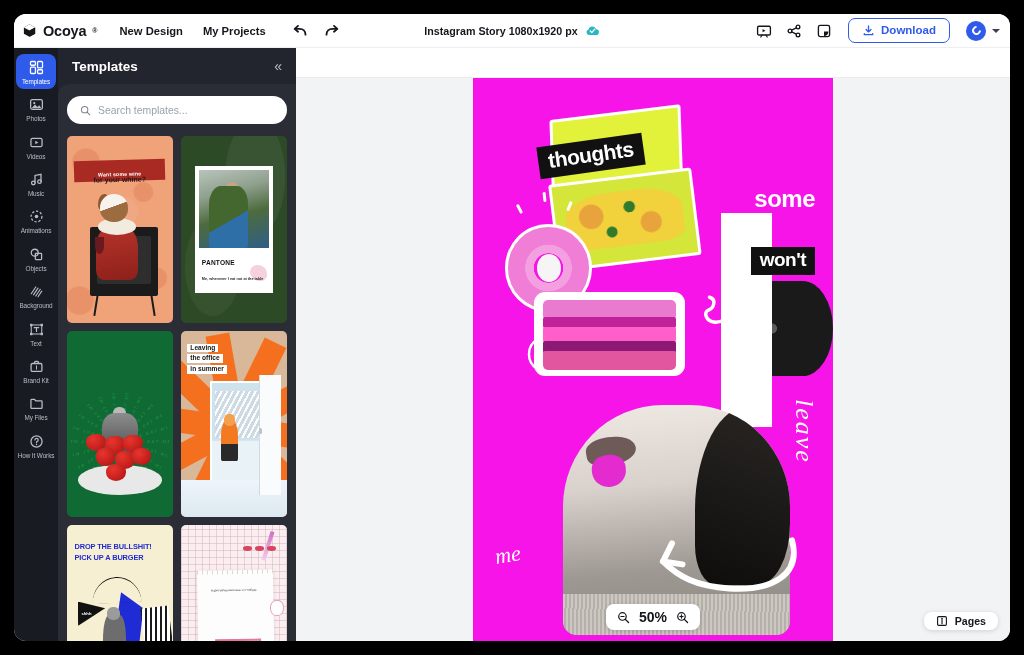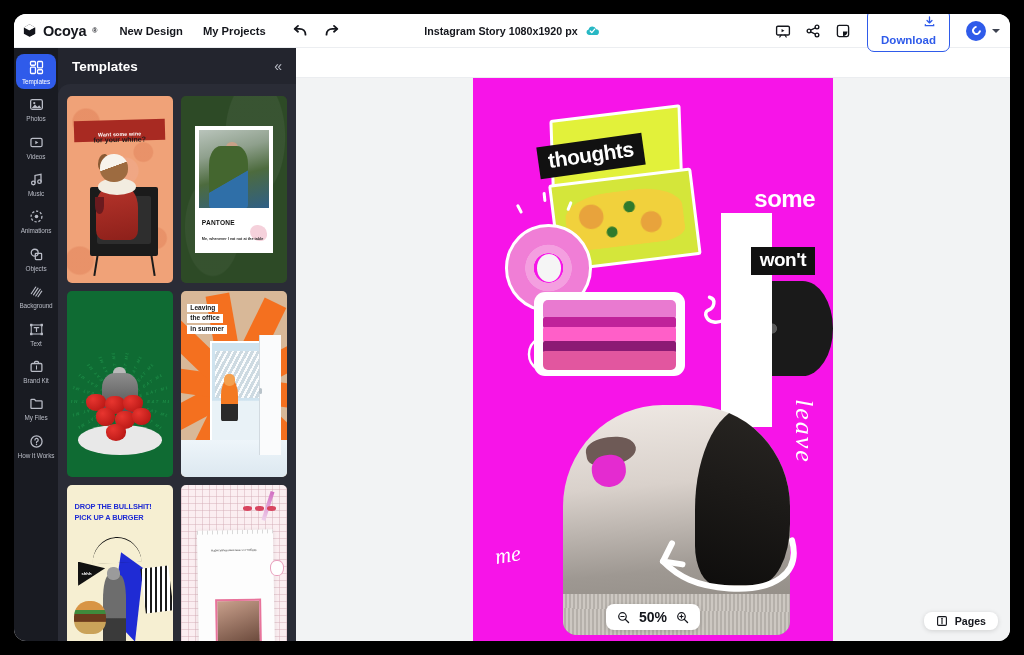--- a/index.html
+++ b/index.html
@@ -40,25 +40,24 @@
   .hist { display: flex; align-items: center; gap: 14px; margin-left: 26px; }
   .hist svg { display: block; cursor: pointer; }
   .doc-title {
     position: absolute; left: 50%; transform: translateX(-50%);
     display: flex; align-items: center; gap: 8px;
   }
   .doc-title-text { font-size: 10.7px; font-weight: bold; color: #14161c; white-space: nowrap; }
   .hright { margin-left: auto; display: flex; align-items: center; gap: 14px; }
   .hicon { cursor: pointer; display: block; }
   .dl-btn {
-    display: flex; align-items: flex-end; gap: 6px;
+    display: flex; align-items: flex-start; gap: 6px;
     border: 1.4px solid #2f5bea; border-radius: 7px;
     padding: 5px 13px; cursor: pointer; background: #fff;
     margin-left: 2px;
-    flex-direction: column;
   }
   .dl-btn span { font-size: 11.5px; font-weight: bold; color: #2f5bea; }
   .avatar-wrap { display: flex; align-items: center; gap: 6px; margin-left: 2px; }
   .avatar {
     width: 20px; height: 20px; border-radius: 50%;
     background: #2f5bea; display: flex; align-items: center;
     justify-content: center; cursor: pointer;
   }
   .avatar-inner {
     width: 9px; height: 9px; border-radius: 50%;
@@ -738,20 +737,27 @@
       </div>
     </div>
 
     <div class="panel">
       <div class="panel-head">
         <div class="panel-title">Templates</div>
         <div class="collapse-btn">«</div>
       </div>
 
       <div class="panel-body">
+        <div class="search-box">
+          <svg width="11" height="11" viewBox="0 0 18 18">
+            <circle cx="7.6" cy="7.6" r="5.2" stroke="#7d828d" stroke-width="1.7" fill="none"></circle>
+            <path d="M11.6 11.6 16 16" stroke="#7d828d" stroke-width="1.7" stroke-linecap="round"></path>
+          </svg>
+          <input type="text" placeholder="Search templates..." style="">
+        </div>
 
         <div class="tpl-grid">
 
           <div class="tpl">
             <div class="inner t1">
               <div class="t1-tv"></div>
               <div class="t1-leg1"></div>
               <div class="t1-leg2"></div>
               <div class="t1-coat"></div>
               <div class="t1-collar"></div>

